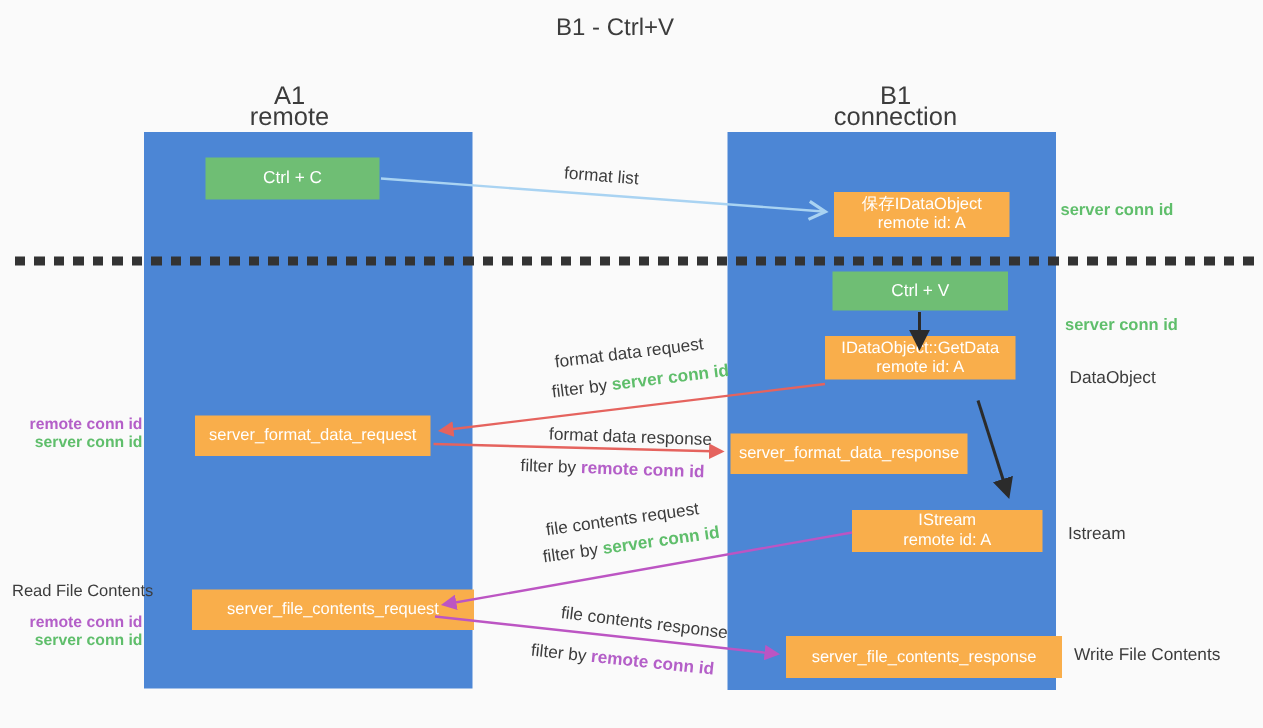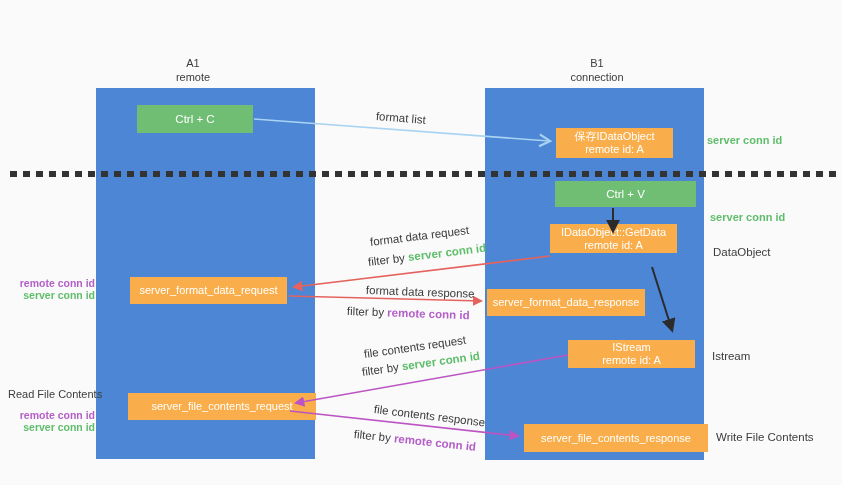--- a/index.html
+++ b/index.html
@@ -5,21 +5,21 @@
   html,body{margin:0;padding:0}
   body{
     width:842px;height:485px;position:relative;overflow:hidden;
     background:var(--background,#FAFAFA);
     font-family:"Liberation Sans",sans-serif;
     color:var(--text_dark,#3C3C3C);
   }
   .title{position:absolute;left:300px;top:8px;width:220px;text-align:center;
          font-size:16px;line-height:21px;color:var(--text_dark)}
   .lane-header{position:absolute;top:57px;width:120px;text-align:center;
-               font-size:11px;line-height:13.5px;color:var(--text_dark)}
+               font-size:17px;line-height:13.5px;color:var(--text_dark)}
   .lane{position:absolute;background:var(--lane_blue,#4C86D5);z-index:1}
   .dashline{position:absolute;left:10px;top:171px;width:826px;height:5.5px;z-index:5;
             background:repeating-linear-gradient(90deg,var(--dash,#333) 0 7px,transparent 7px 13px)}
   .node{position:absolute;display:flex;flex-direction:column;align-items:center;
         justify-content:center;color:#fff;font-size:11.5px;line-height:13px;
         text-align:center;z-index:4;white-space:nowrap}
   .node .l2{font-size:11px}
   .green-node{background:var(--box_green,#6FBE74)}
   .orange-node{background:var(--box_orange,#F9AE4B)}
   .flow{position:absolute;font-size:11.5px;white-space:nowrap;z-index:6;
@@ -33,20 +33,21 @@
   svg.arrows{position:absolute;left:0;top:0;z-index:5;pointer-events:none}
   .s-red{stroke:var(--arrow_red,#E5635E);stroke-width:1.6}
   .s-mag{stroke:var(--arrow_magenta,#BC55C3);stroke-width:1.6}
   .s-blk{stroke:var(--arrow_black,#2B2B2B);stroke-width:2}
   .s-lbl{stroke:var(--arrow_lightblue,#A9D3F2);stroke-width:1.6}
 </style>
 </head>
 <body>
 
 <div class="title">
+  <div>B1 - Ctrl+V</div>
 </div>
 
 <div class="lane-header" style="left:133px">
   <div>A1</div>
   <div>remote</div>
 </div>
 <div class="lane-header" style="left:537px">
   <div>B1</div>
   <div>connection</div>
 </div>
@@ -58,21 +59,21 @@
 
 <div class="node green-node" style="left:137px;top:105px;width:116px;height:28px">
   <div>Ctrl + C</div>
 </div>
 
 <div class="node orange-node" style="left:556px;top:128px;width:117px;height:30px">
   <div class="l2">保存IDataObject</div>
   <div class="l2">remote id: A</div>
 </div>
 
-<div class="node green-node" style="left:555px;top:181px;width:141px;height:26px">
+<div class="node green-node" style="left:555px;top:181px;width:117px;height:26px">
   <div>Ctrl + V</div>
 </div>
 
 <div class="node orange-node" style="left:550px;top:224px;width:127px;height:29px">
   <div class="l2">IDataObject::GetData</div>
   <div class="l2">remote id: A</div>
 </div>
 
 <div class="node orange-node" style="left:130px;top:277px;width:157px;height:27px">
   <div class="l2">server_format_data_request</div>

